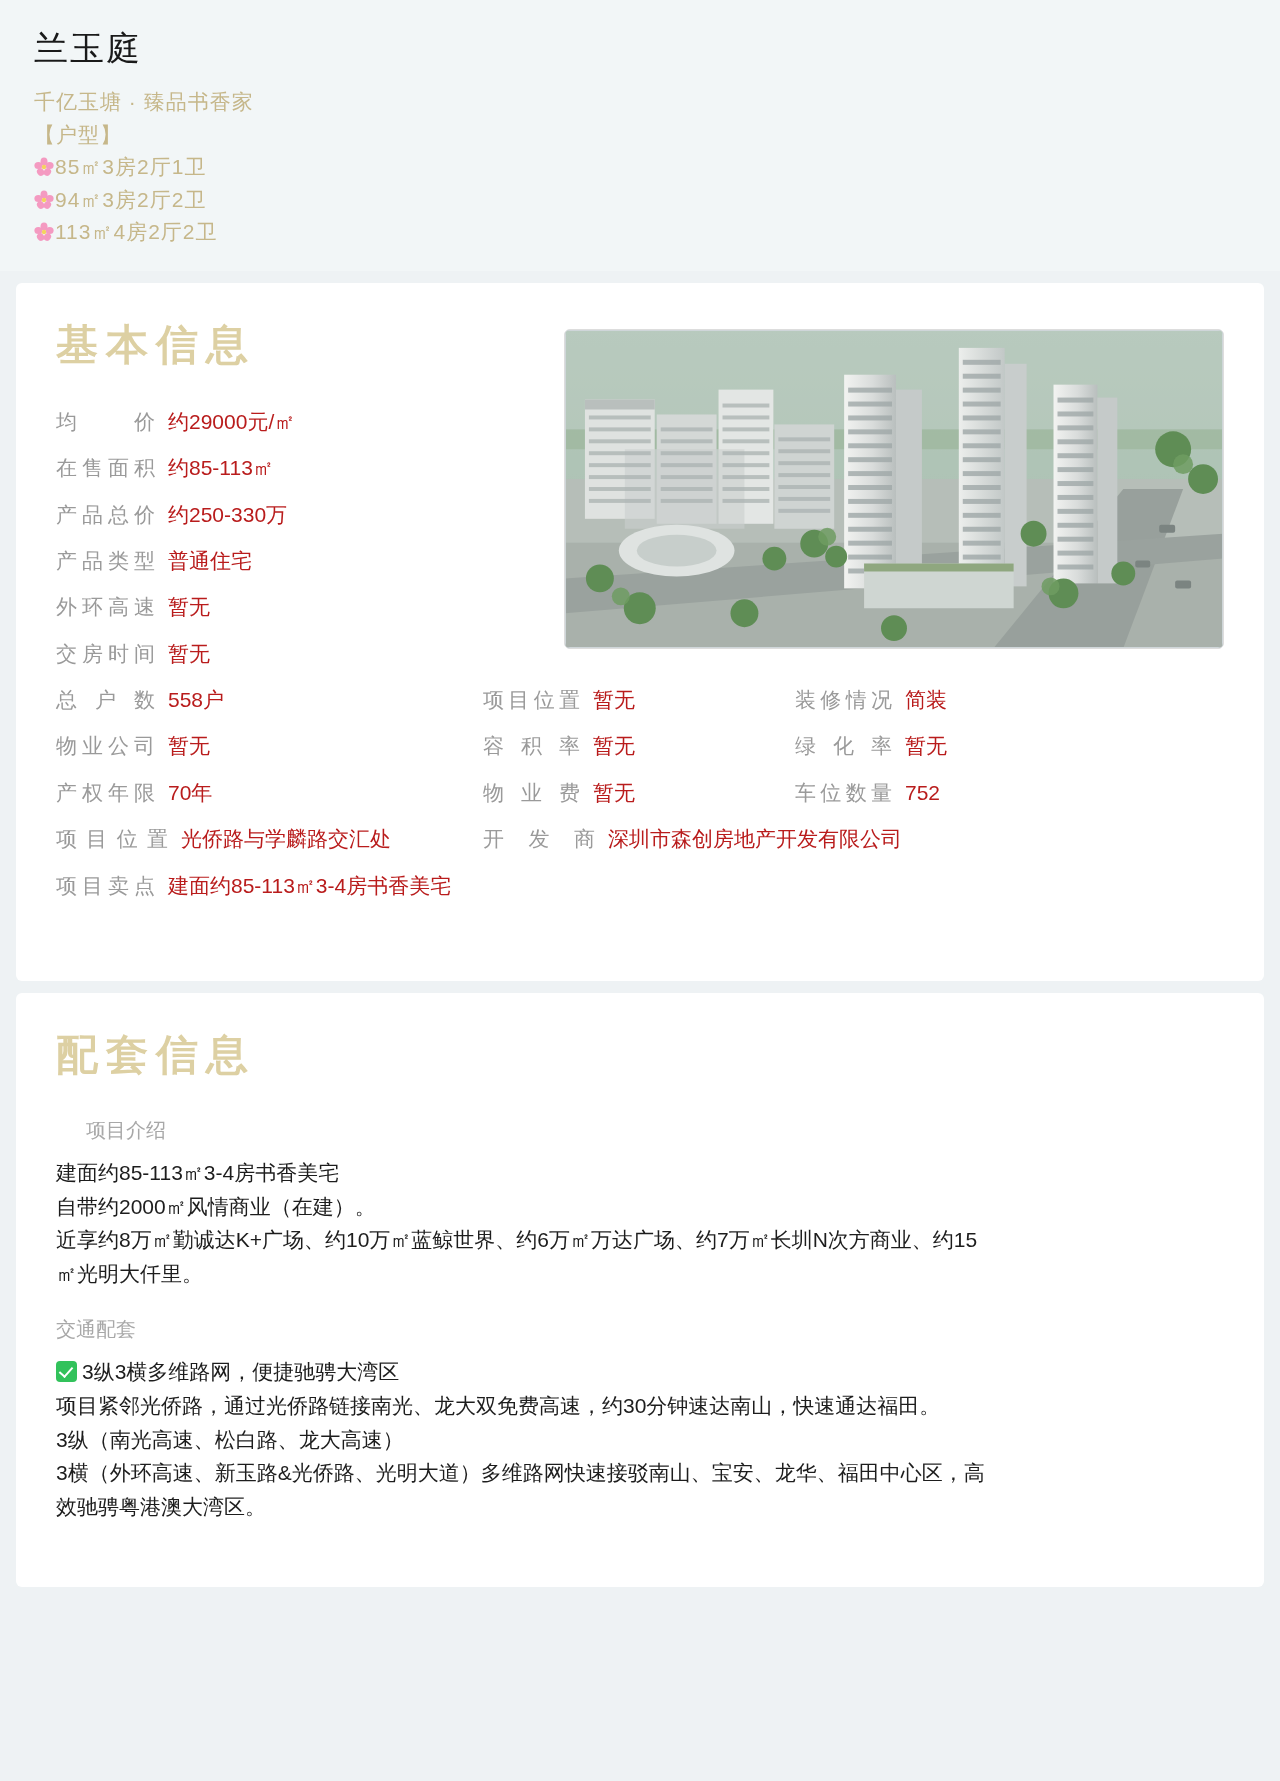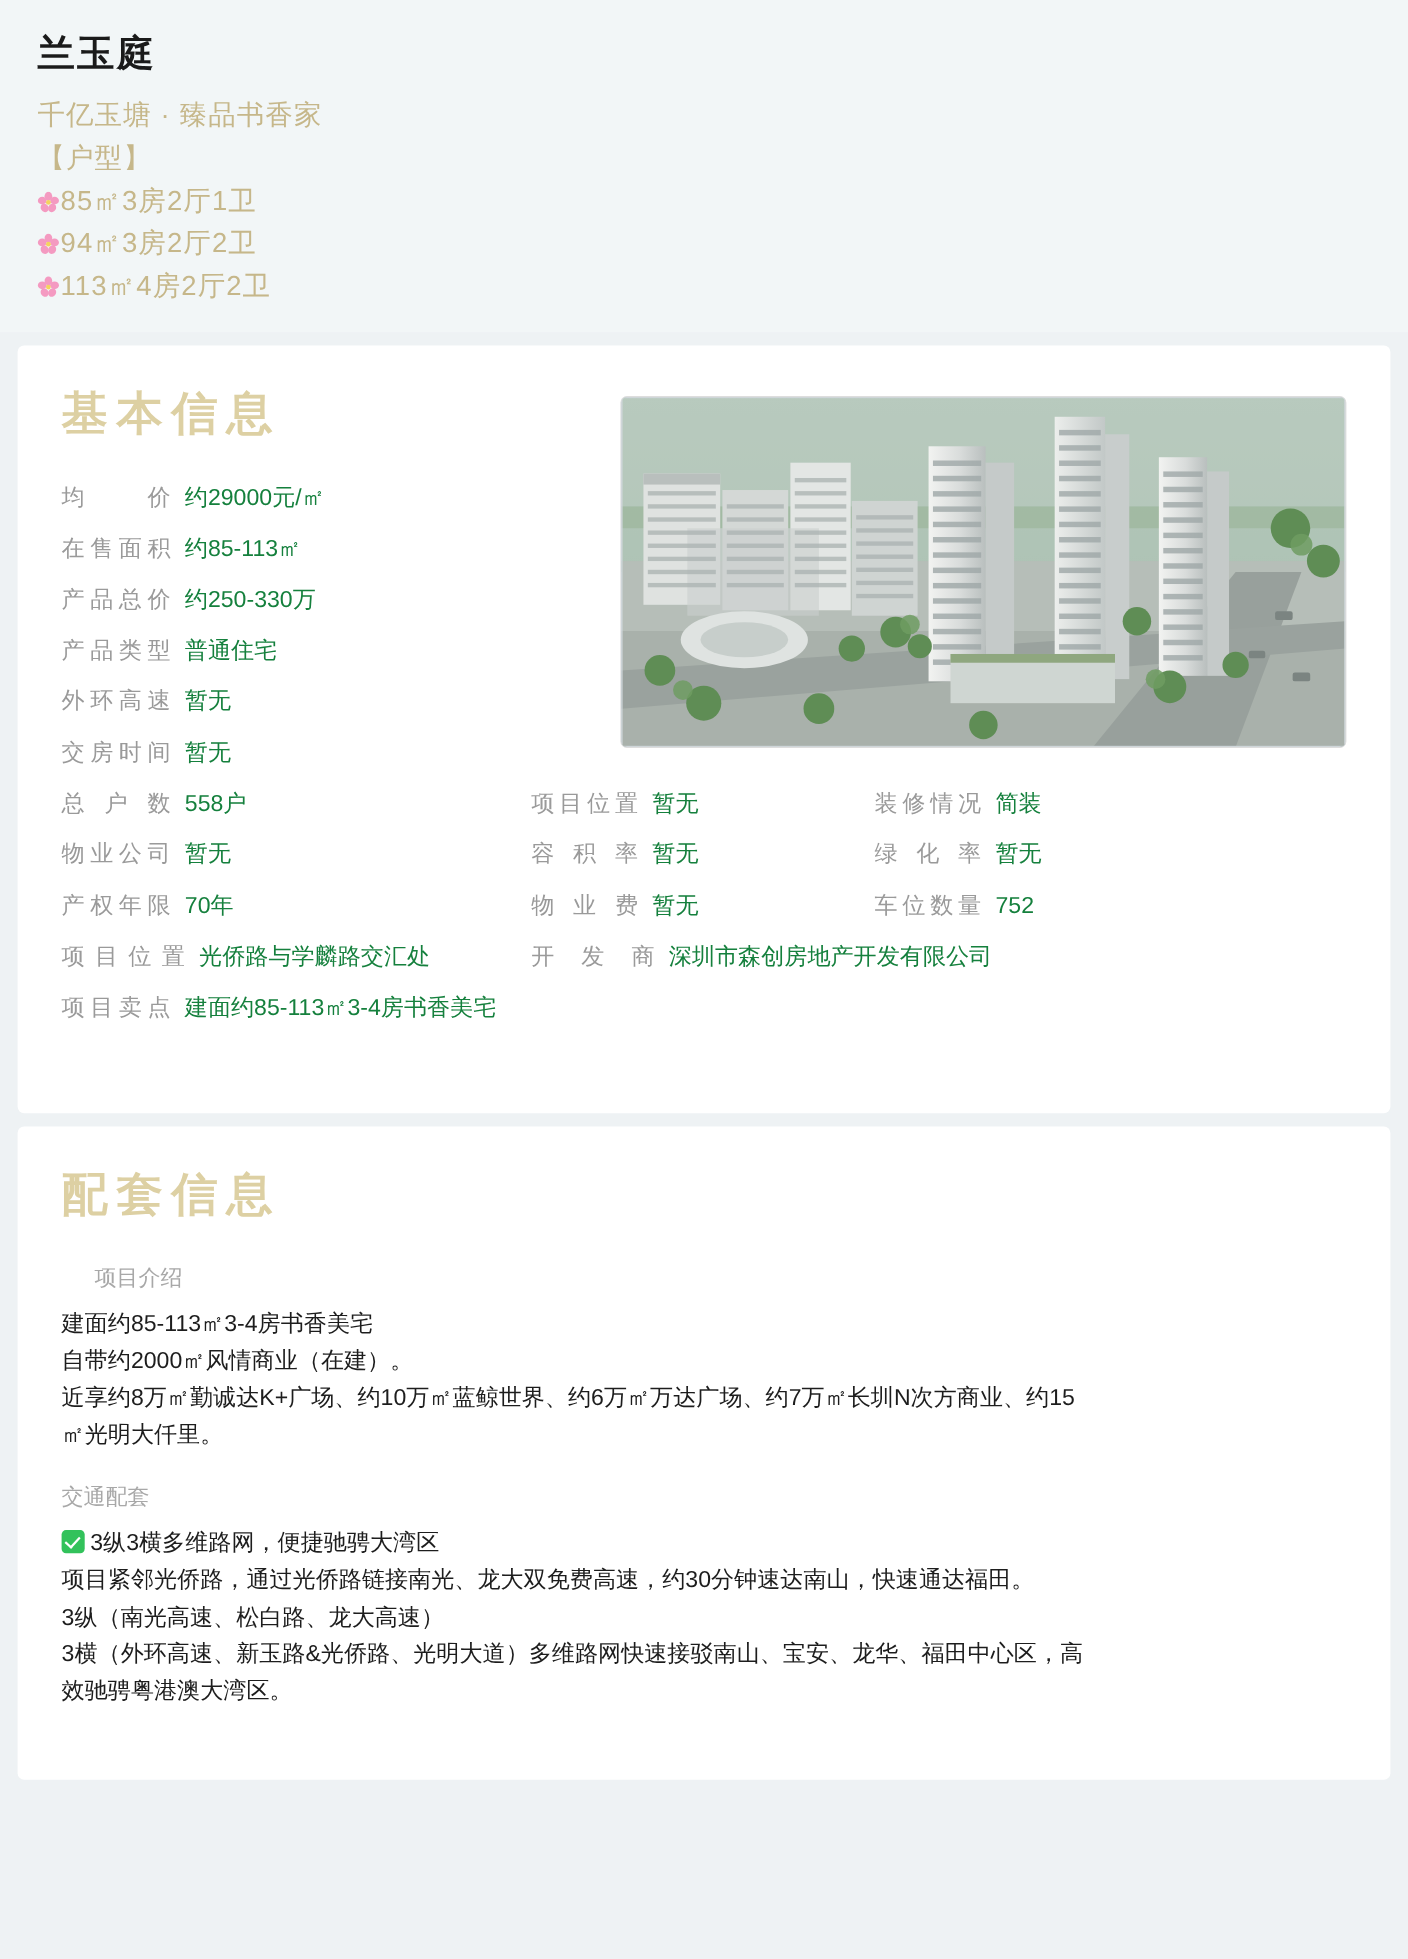--- a/index.html
+++ b/index.html
@@ -17,27 +17,27 @@
     padding: 0;
   }
 
   
   .header {
     background: #f2f6f7;
     padding: 26px 34px 22px 34px;
   }
   .header-title {
     font-size: 34px;
-    font-weight: bold;
+    font-weight: normal;
     color: #1a1a1a;
     letter-spacing: 2px;
     margin: 0 0 14px 0;
   }
   .header-sub {
-    font-size: 25px;
+    font-size: 21px;
     color: #c6b78a;
     line-height: 1.55;
     margin: 0;
     letter-spacing: 1px;
   }
   .header-sub .line { display: block; white-space: nowrap; }
   .flower {
     display: inline-block;
     width: 20px; height: 20px;
     vertical-align: -3px;
@@ -84,21 +84,21 @@
     line-height: 1.4;
   }
   .lbl {
     color: #9a9a9a;
     width: 125px;
     flex: 0 0 125px;
     letter-spacing: 0px;
   }
   .lbl.spread { text-align: justify; text-align-last: justify; width: 112px; flex: 0 0 112px; padding-right: 13px;}
   .val {
-    color: #15803d;
+    color: #b91c1c;
     white-space: nowrap;
   }
   .cols {
     display: flex;
     gap: 12px;
   }
   .col-1 { width: 415px; flex: 0 0 415px; }
   .col-2 { width: 300px; flex: 0 0 300px; }
   .col-3 { width: 300px; flex: 0 0 300px; }
   .col-2 .lbl, .col-3 .lbl { width: 110px; flex: 0 0 110px; }

